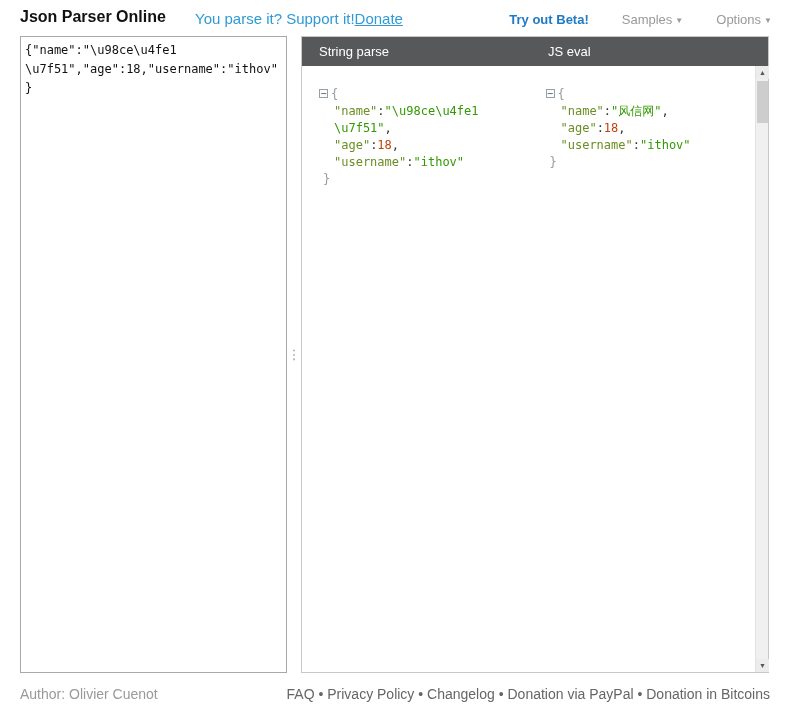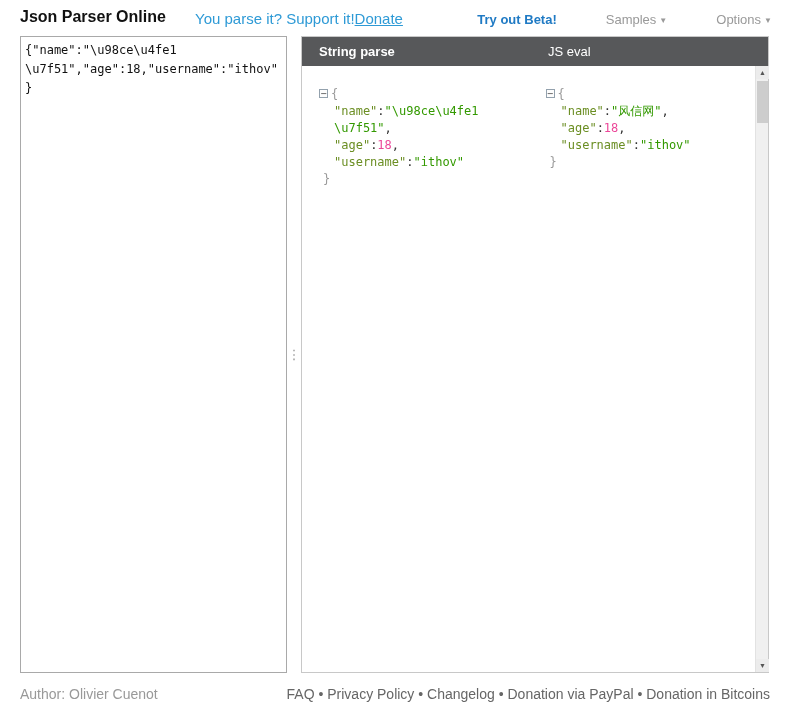--- a/index.html
+++ b/index.html
@@ -4,51 +4,51 @@
 <style>
   * { margin:0; padding:0; box-sizing:border-box; }
   html,body { width:790px; height:709px; background:#fff; font-family:"Liberation Sans", sans-serif; overflow:hidden; }
   .page { position:relative; width:790px; height:709px; }
 
   
   .hdr { position:absolute; left:0; top:0; width:790px; height:36px; }
   .hdr h1 { position:absolute; left:20px; top:8px; font-size:16px; font-weight:bold; color:#111; }
   .support { position:absolute; left:195px; top:10px; font-size:15px; color:#2e9ad6; }
   .support a { color:#2e9ad6; text-decoration:underline; margin-left:0; cursor:pointer; }
-  .hdr-right { position:absolute; right:18px; top:12px; display:flex; align-items:flex-end; gap:36px; }
+  .hdr-right { position:absolute; right:18px; top:12px; display:flex; align-items:flex-end; gap:20px; }
   .beta { font-size:13px; font-weight:bold; color:#1f7ac4; text-decoration:none; cursor:pointer; }
   .menu { font-size:13px; color:#999; cursor:pointer;margin-left:13px; }
   .menu .arr { font-size:8px; color:#999; margin-left:3px; vertical-align:1px; }
 
   
   .json-input { position:absolute; left:20px; top:36px; width:267px; height:637px;
     border:1px solid #a9a9a9; background:#fff; resize:none; outline:none;
     padding:4px 4px; font-family:"DejaVu Sans Mono", monospace; font-size:12px; line-height:19px;
     color:#111; white-space:pre-wrap; overflow:auto; }
 
   
   .splitter { position:absolute; left:287px; top:36px; width:14px; height:637px; cursor:col-resize;
     display:flex; align-items:center; justify-content:center; }
   .splitter .grip { color:#999; font-size:13px; line-height:6px; letter-spacing:0; }
 
   
   .results { position:absolute; left:301px; top:36px; width:468px; height:637px;
     border:1px solid #c8c8c8; background:#fff; }
   .results-header { position:absolute; left:0; top:0; right:0; height:29px; background:#57585a; }
   .results-header .col-title { position:absolute; top:0; line-height:29px; font-size:13px; color:#fff; }
-  .results-header .t0 { left:17px;font-weight:bold; }
+  .results-header .t0 { left:17px; }
   .results-header .t1 { left:246px; }
   .results-body { position:absolute; left:0; top:29px; right:13px; bottom:0; display:flex; overflow:hidden; }
   .result-col { width:227px; padding:20px 0 0 17px; font-family:"DejaVu Sans Mono", monospace; font-size:12px; }
   .tree-line { line-height:17px; white-space:pre; }
   .expander { display:inline-block; width:9px; height:9px; border:1px solid #93a1ad; background:#fdfdfd;
     color:#555; font-size:10px; line-height:7px; text-align:center; margin-right:3px; vertical-align:1px; cursor:pointer; }
   .tok-key { color:#6b8e23; }
   .tok-string { color:#339900; }
-  .tok-number { color:#ec4899; }
+  .tok-number { color:#c2410c; }
   .tok-punct { color:#333; }
   .tok-brace { color:#999; }
 
   
   .scrollbar { position:absolute; right:0; top:29px; bottom:0; width:13px; background:#f0f0f0; border-left:1px solid #e2e2e2; }
   .sb-btn { position:absolute; left:0; width:13px; height:13px; background:#ececec; color:#555;
     font-size:7px; text-align:center; line-height:13px; cursor:pointer; }
   .sb-up { top:0; }
   .sb-down { bottom:0; }
   .sb-thumb { position:absolute; left:1px; top:15px; width:11px; height:42px; background:#cdcdcd; cursor:pointer; }

